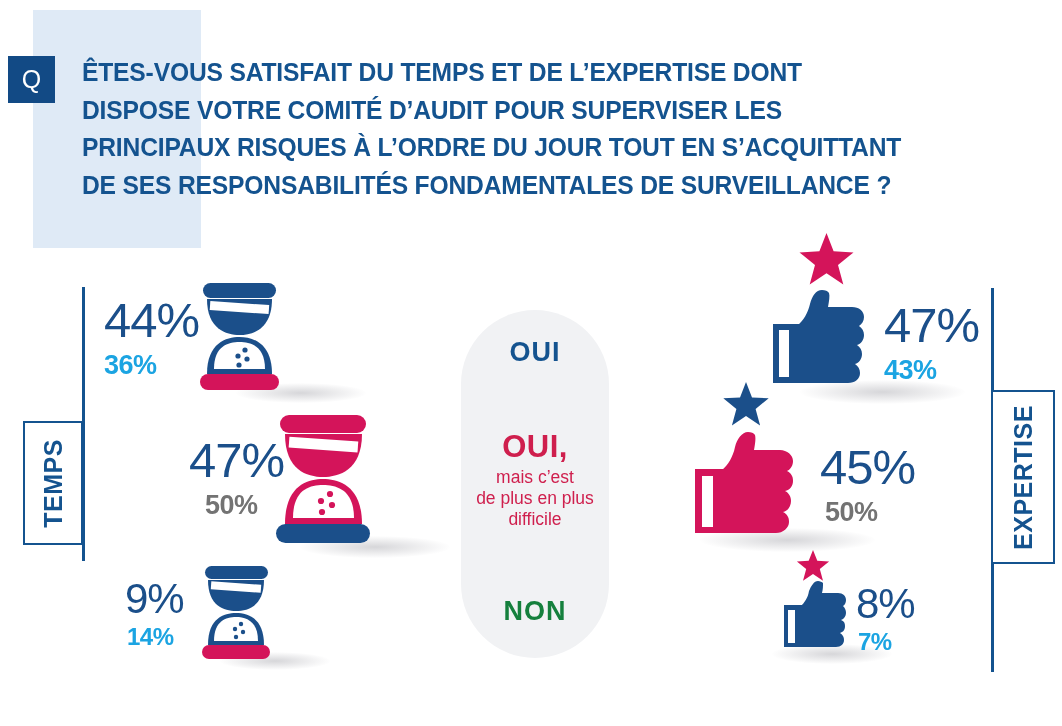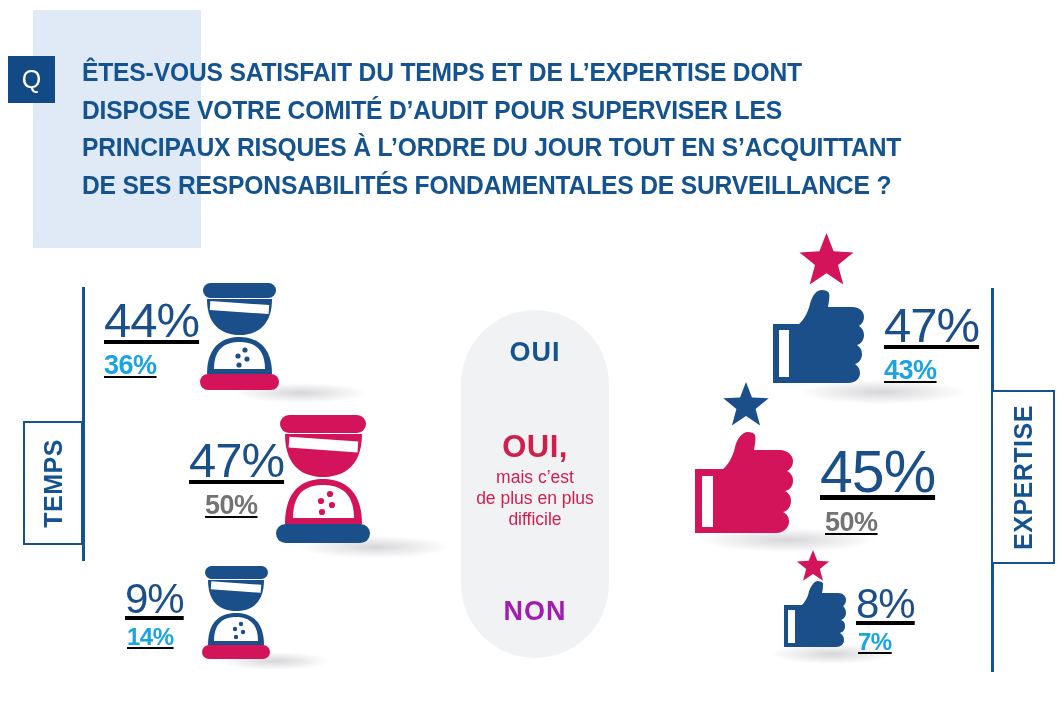--- a/index.html
+++ b/index.html
@@ -61,21 +61,20 @@
   .temps-line{ left:82px; top:287px; height:274px; }
   .temps-box{ left:23px; top:421px; width:60px; height:124px; }
   .exp-line{ left:991px; top:288px; height:384px; }
   .exp-box{ left:991px; top:390px; width:64px; height:174px; }
 
   
   .num{
     position:absolute;
     font-family:"Liberation Sans Narrow","Liberation Sans",sans-serif;
     white-space:nowrap;
-    text-decoration:underline;
   }
   .num .big{
     display:block;
     color:#1b4f8a;
     font-weight:300;
     line-height:1;
     letter-spacing:-1px;
   }
   .num .small{
     display:block;
@@ -95,21 +94,21 @@
   #n2 .small{ font-size:27px; margin-top:7px; margin-left:16px;}
   #n3{ left:125px; top:578px; text-align:left; }
   #n3 .big{ font-size:42px; }
   #n3 .small{ font-size:24px; margin-top:5px; margin-left:2px;}
 
   
   #n4{ left:884px; top:301px; text-align:left; }
   #n4 .big{ font-size:49px; }
   #n4 .small{ font-size:27px; margin-top:7px; }
   #n5{ left:820px; top:443px; text-align:left; }
-  #n5 .big{ font-size:59px; }
+  #n5 .big{ font-size:49px; }
   #n5 .small{ font-size:27px; margin-top:7px; margin-left:5px;}
   #n6{ left:856px; top:583px; text-align:left; }
   #n6 .big{ font-size:42px; }
   #n6 .small{ font-size:24px; margin-top:5px; margin-left:2px;}
 
   
   .pill{
     position:absolute; left:461px; top:310px;
     width:148px; height:348px;
     background:#f1f2f4;
@@ -122,21 +121,21 @@
     font-family:"Liberation Sans Narrow","Liberation Sans",sans-serif;
   }
   .pill-mid{
     margin-top:61px; text-align:center; color:#cf1f4d;
     font-family:"Liberation Sans Narrow","Liberation Sans",sans-serif;
   }
   .pill-mid .m1{ font-weight:bold; font-size:31px; letter-spacing:0.5px; display:block;}
   .pill-mid .m2{ font-weight:normal; font-size:17.5px; line-height:21px; display:block; margin-top:2px;}
   .pill-non{
     position:absolute; bottom:31px;
-    color:#a21caf; font-weight:bold; font-size:27px; letter-spacing:1px;
+    color:#15803d; font-weight:bold; font-size:27px; letter-spacing:1px;
     font-family:"Liberation Sans Narrow","Liberation Sans",sans-serif;
   }
 
   
   .icon{ position:absolute; }
   .shadow{
     position:absolute;
     border-radius:50%;
     background:radial-gradient(ellipse at center, rgba(120,120,130,0.30) 0%, rgba(120,120,130,0.0) 72%);
   }

